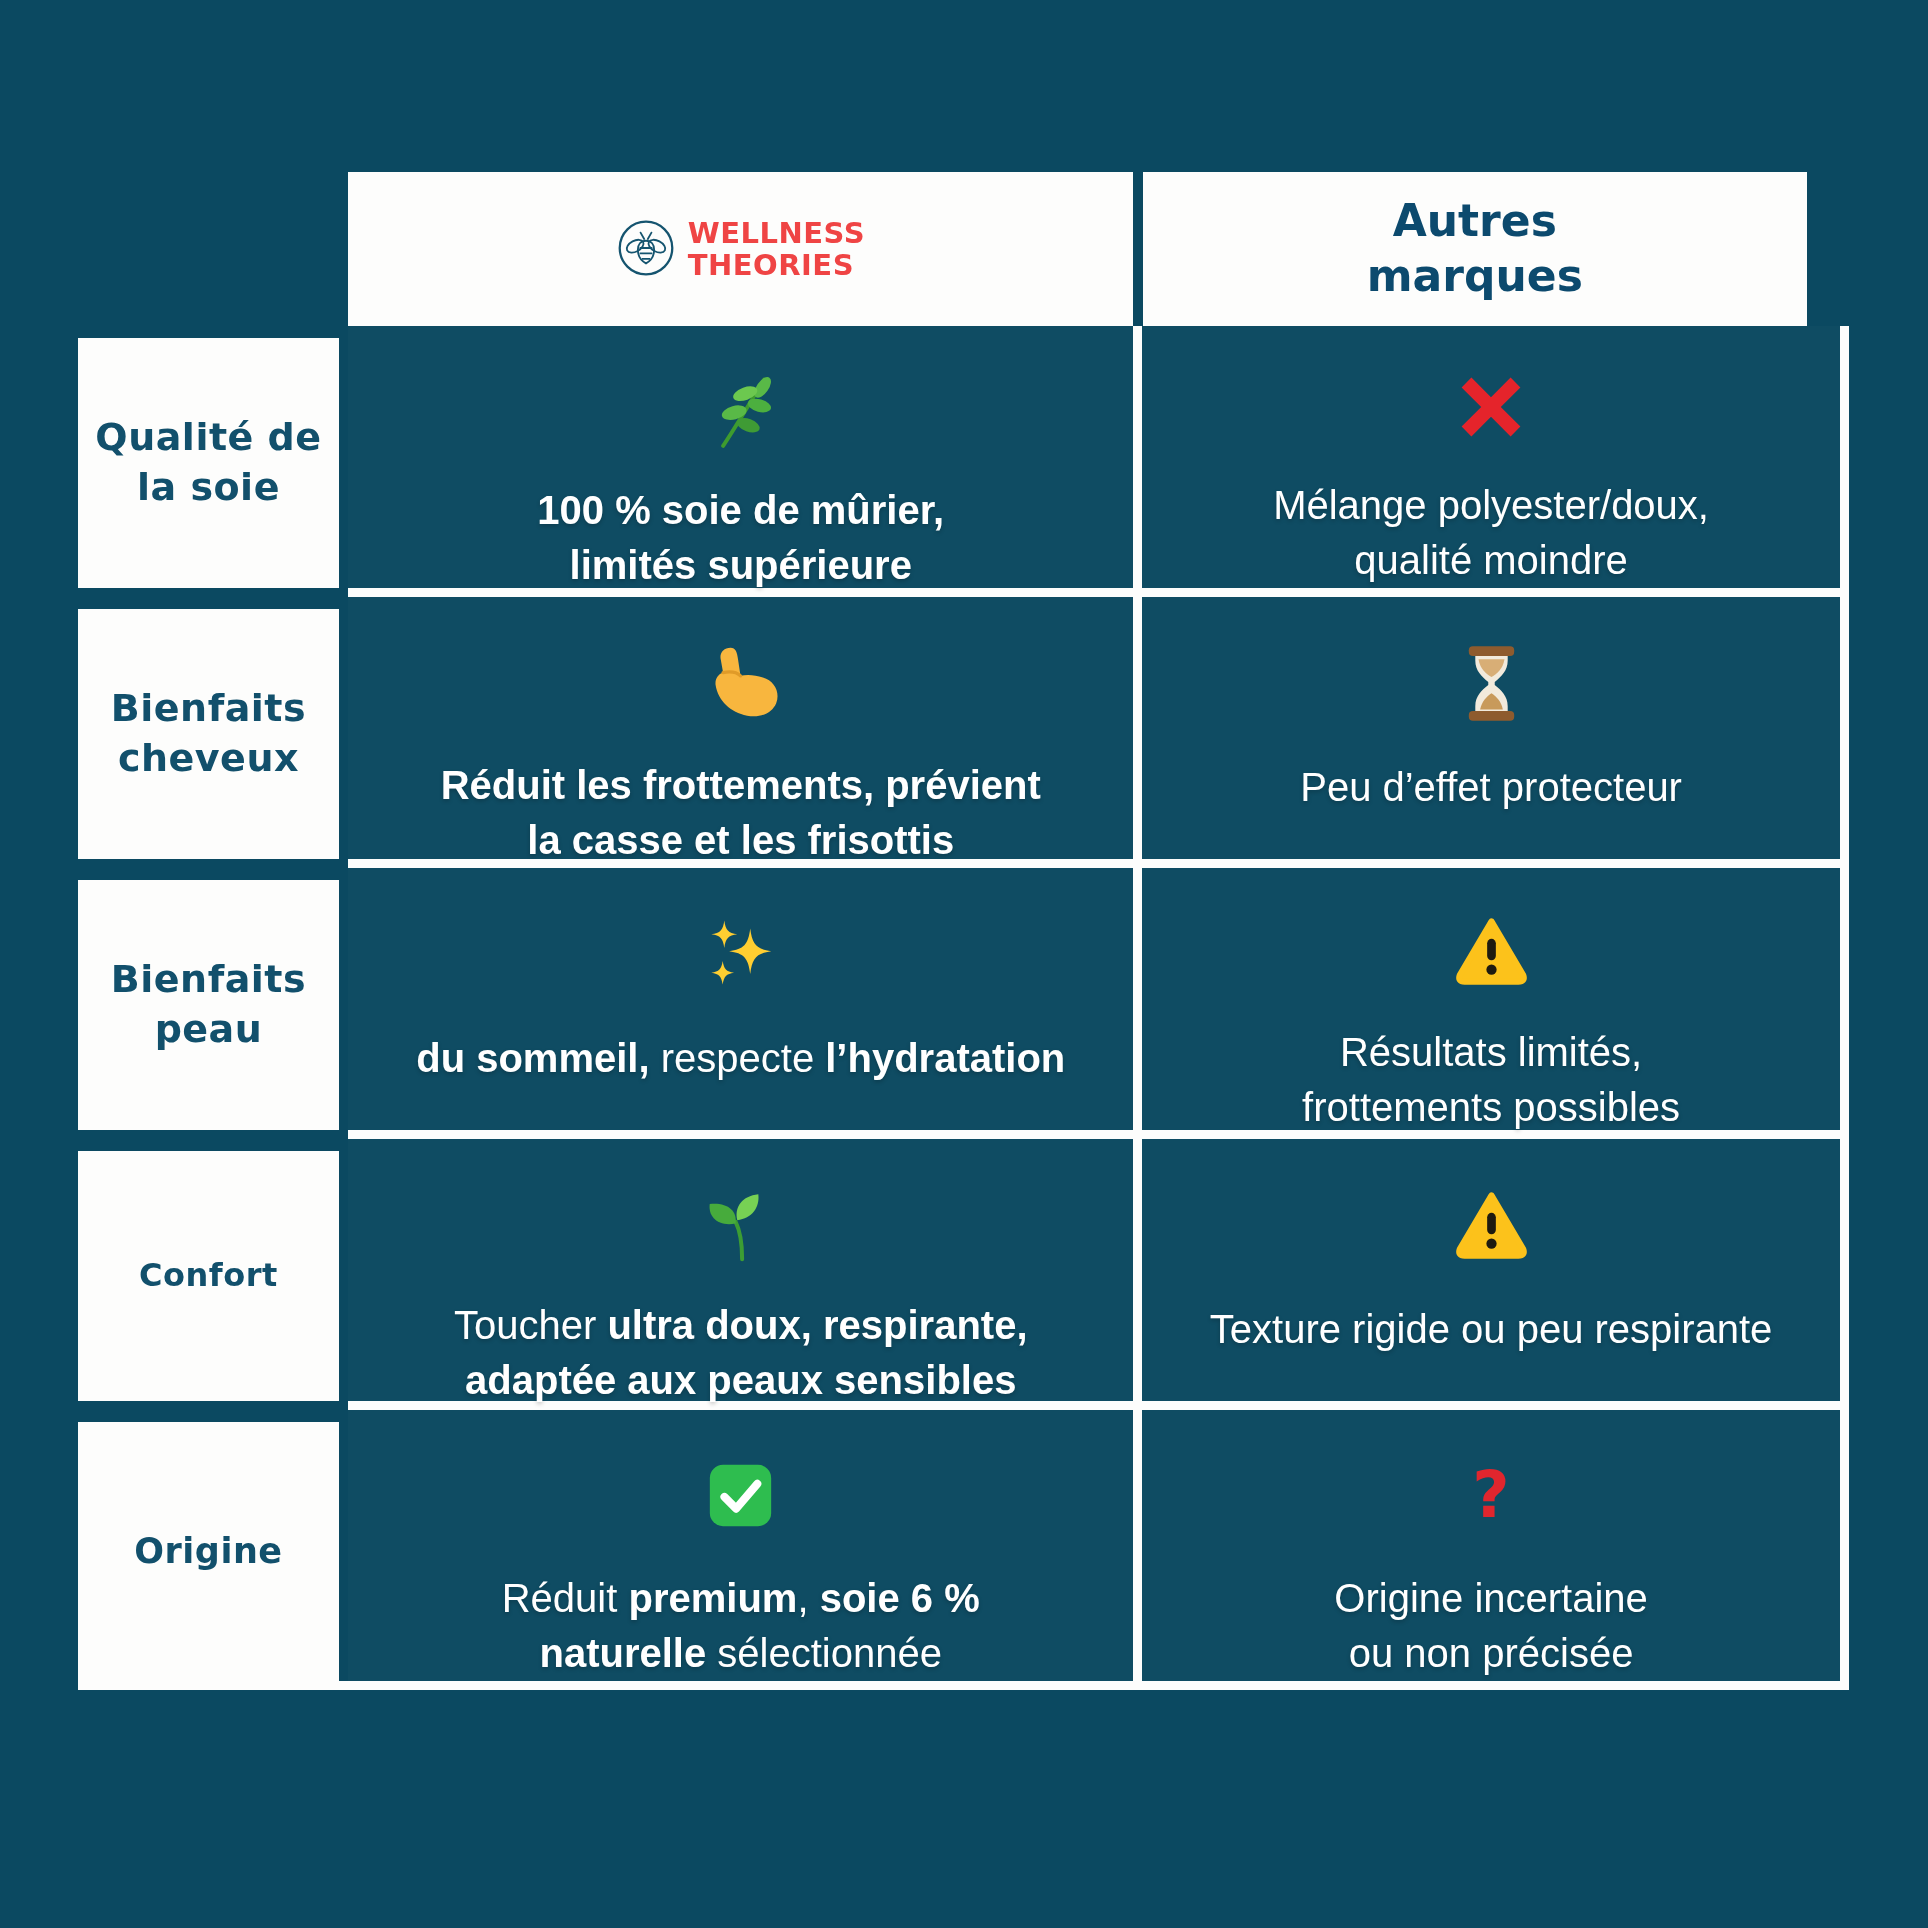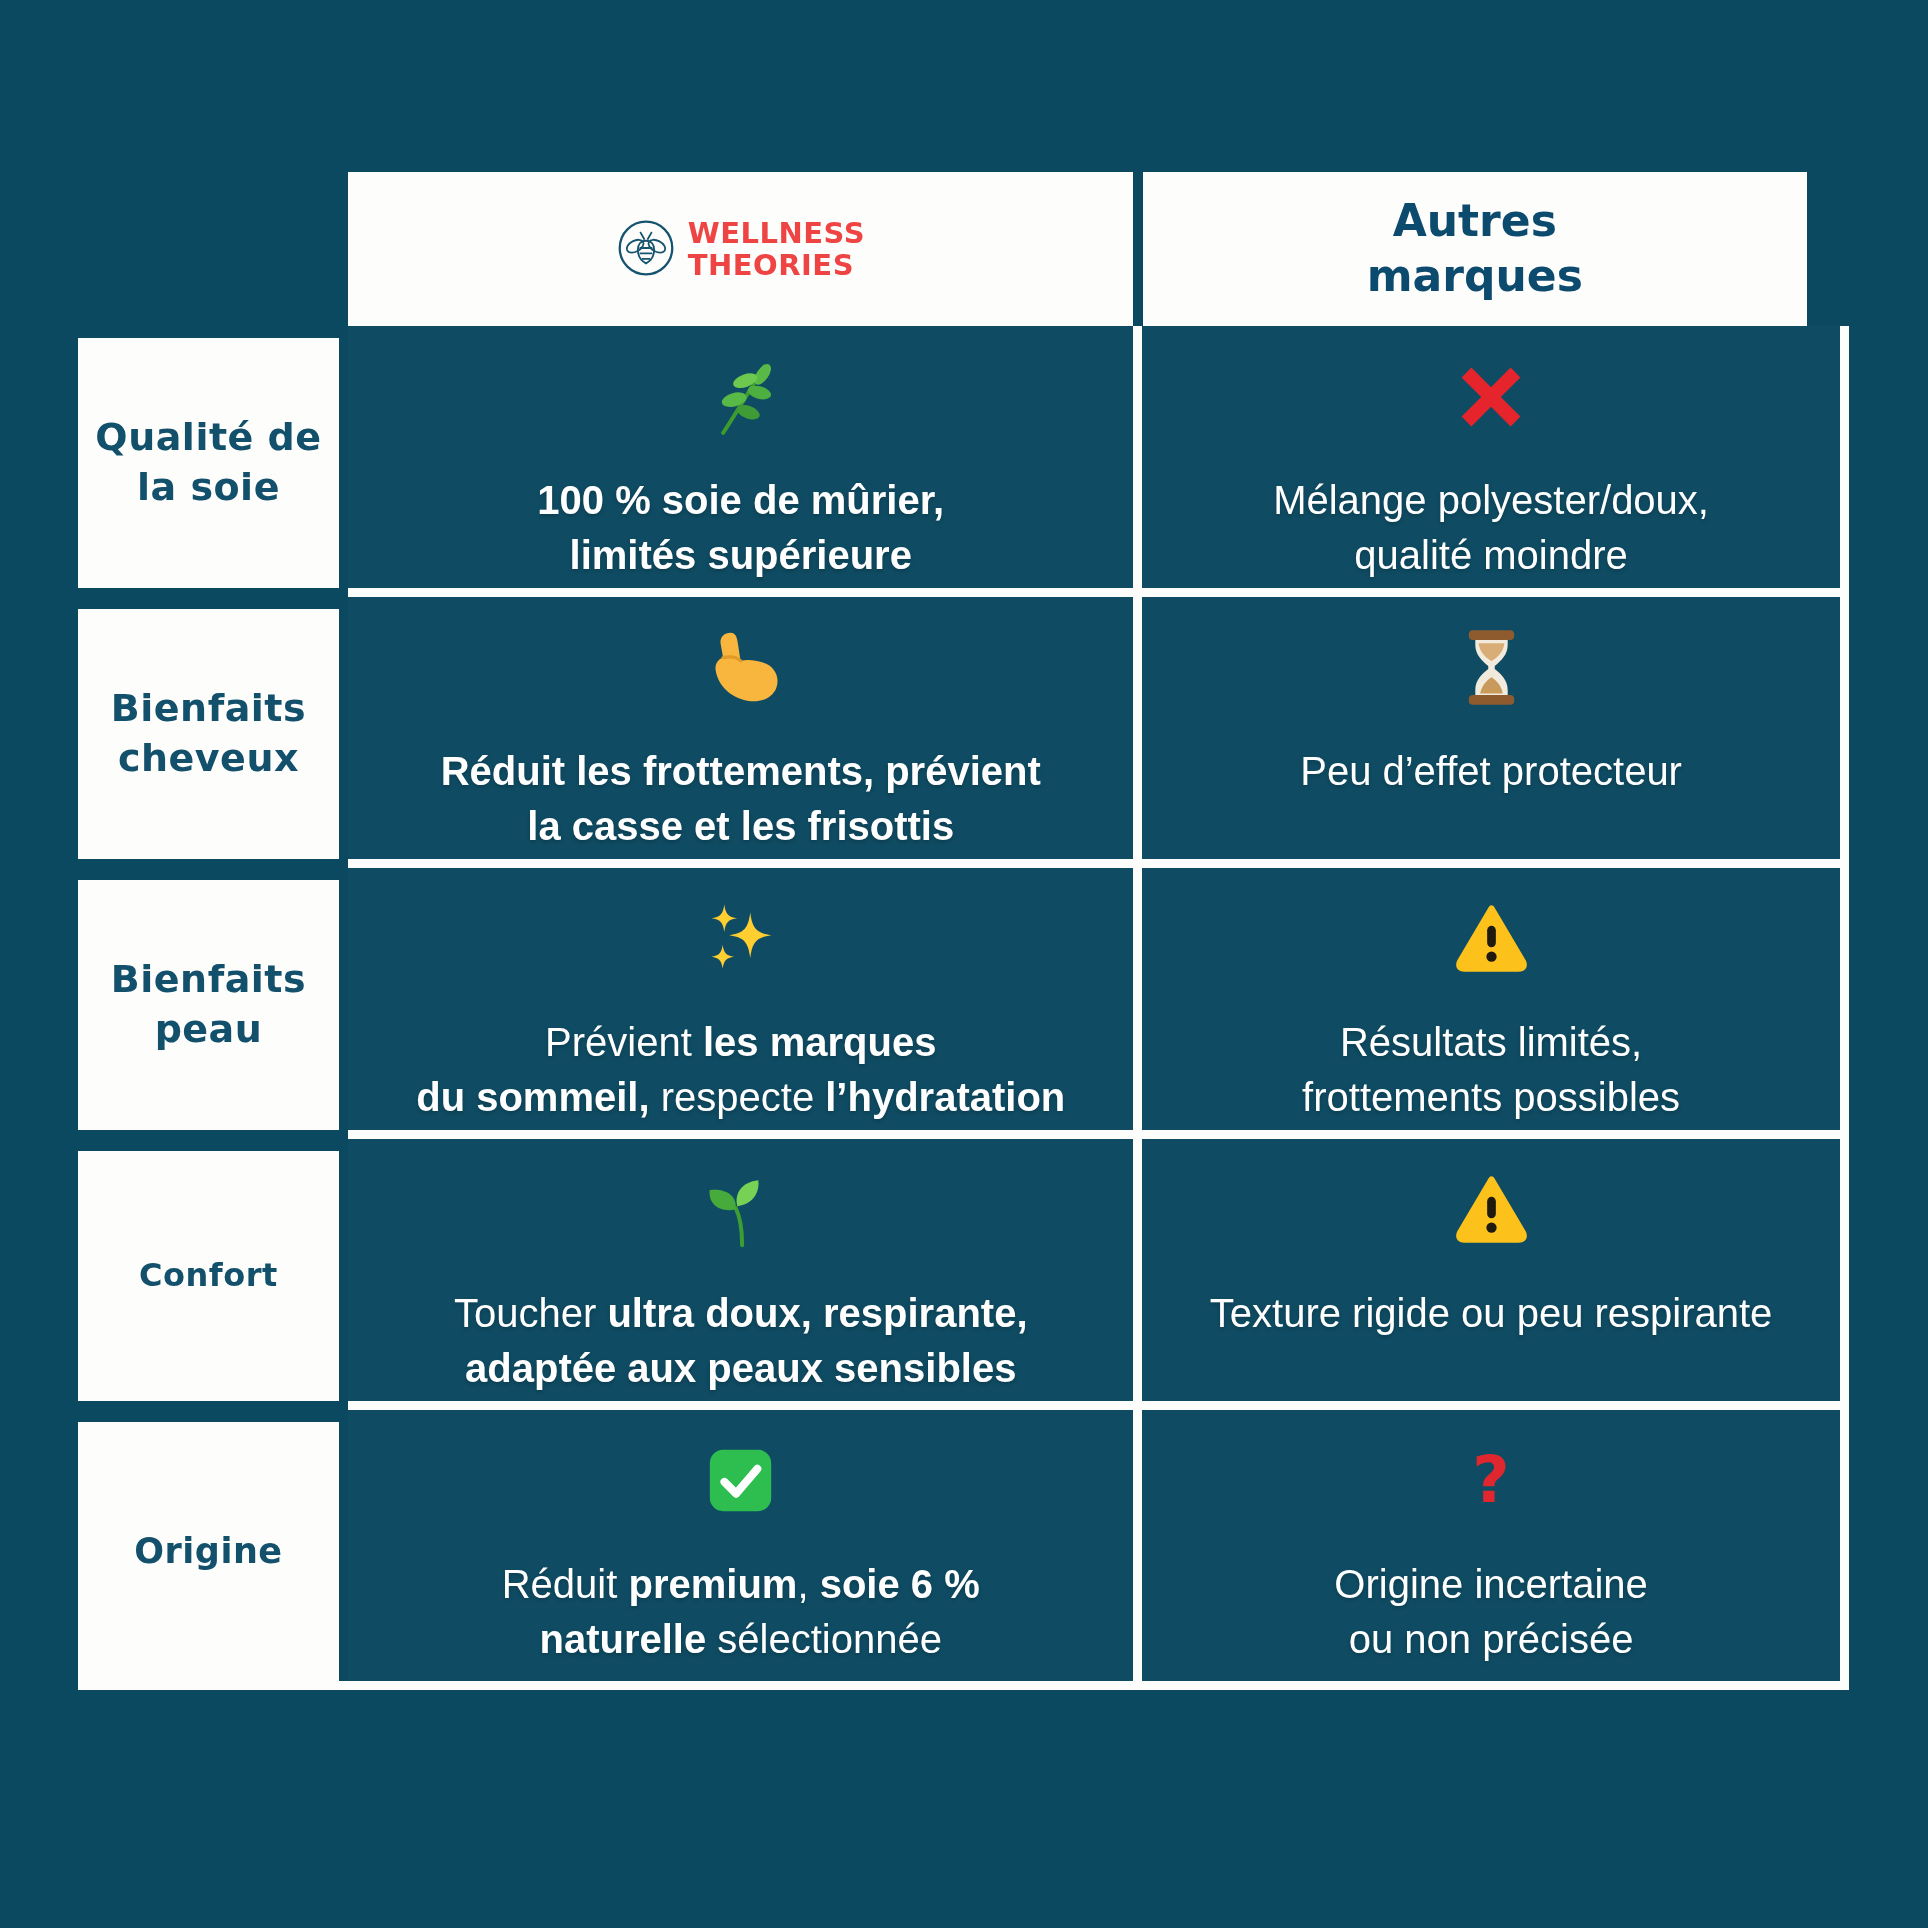--- a/index.html
+++ b/index.html
@@ -17,21 +17,21 @@
   .logo-text{color:#ef4444;font-family:"DejaVu Sans",sans-serif;font-weight:700;
     font-size:29px;line-height:1.12;letter-spacing:0.5px;text-align:left;}
   
   .row{display:flex;height:271px;}
   .label-cell{width:261px;position:relative;}
   .label-inner{position:absolute;left:0;right:0;top:0;bottom:9.4px;background:#FDFDFC;
     display:flex;flex-direction:column;align-items:center;justify-content:center;
     color:#12506C;font-family:"DejaVu Sans",sans-serif;font-weight:700;
     font-size:38px;line-height:1.3;letter-spacing:0.5px;text-align:center;margin-top:12px;}
   .row-gap{width:9.4px;}
-  .cell{display:flex;flex-direction:column;align-items:center;padding-top:28px;
+  .cell{display:flex;flex-direction:column;align-items:center;padding-top:44px;
     box-sizing:border-box;background:#0F4C63;border-bottom:9.4px solid #FDFDFC;}
   .cell.brand{width:785px;}
   .cell.others{width:716px;border-left:9.4px solid #FDFDFC;border-right:9.4px solid #FDFDFC;}
   #rows .row:last-child .cell{border-bottom:none;}
   #rows .row:last-child .label-inner{bottom:0;}
   #rows .row:nth-of-type(4) .label-inner{font-size:32px;}
   #rows .row:nth-of-type(5) .label-inner{font-size:35px;}
   .icon-wrap{height:85px;display:flex;align-items:center;justify-content:center;margin-bottom:34px;}
   .cell-text{font-family:"Liberation Sans",sans-serif;font-size:40px;line-height:1.37;
     color:#FFFFFF;text-align:center;text-shadow:0 1.9px 4.7px rgba(0,0,0,.22);}
@@ -154,21 +154,20 @@
           <div class="row-gap"></div>
           <div class="cell brand">
             <div class="icon-wrap">
               <svg viewBox="0 0 100 100" width="81" height="81" fill="#FFCE31">
                 <path d="M62 18 C64.5 38 70 43.5 88 46 C70 48.5 64.5 54 62 74 C59.5 54 54 48.5 36 46 C54 43.5 59.5 38 62 18 Z"></path>
                 <path d="M30 8 C31.5 20 35 23.5 46 25 C35 26.5 31.5 30 30 42 C28.5 30 25 26.5 14 25 C25 23.5 28.5 20 30 8 Z"></path>
                 <path d="M28 58 C29.5 68 32.5 71 42 72.5 C32.5 74 29.5 77 28 87 C26.5 77 23.5 74 14 72.5 C23.5 71 26.5 68 28 58 Z"></path>
               </svg>
             </div>
             <div class="cell-text">
-              <div><span>Prévient </span><span class="seg-b">les marques</span></div>
               <div><span class="seg-b">du sommeil,</span><span> respecte </span><span class="seg-b">l’hydratation</span></div>
             </div>
           </div>
           <div class="cell others">
             <div class="icon-wrap">
               <svg viewBox="0 0 100 100" width="79" height="79">
                 <path d="M50 12 L90 80 Q93 88 84 88 L16 88 Q7 88 10 80 Z" fill="#FCC21B" stroke="#FCC21B" stroke-width="8" stroke-linejoin="round"></path>
                 <rect x="44.5" y="34" width="11" height="27" rx="5.5" fill="#1e1a10"></rect>
                 <circle cx="50" cy="73" r="6.5" fill="#1e1a10"></circle>
               </svg>

